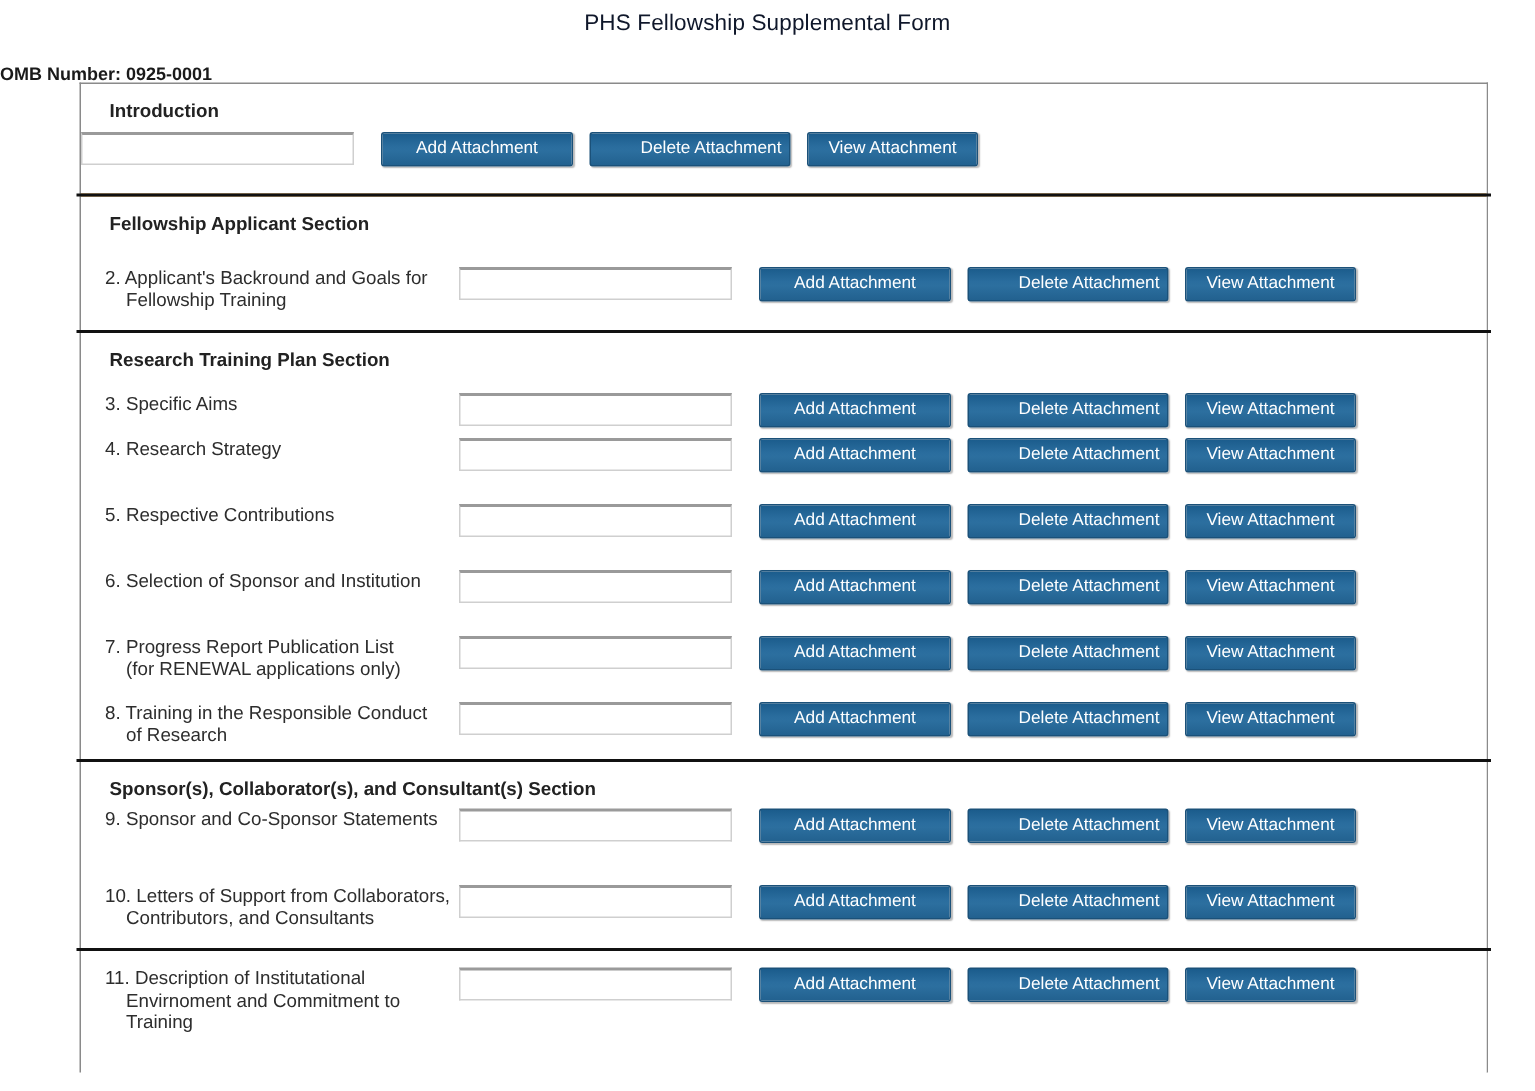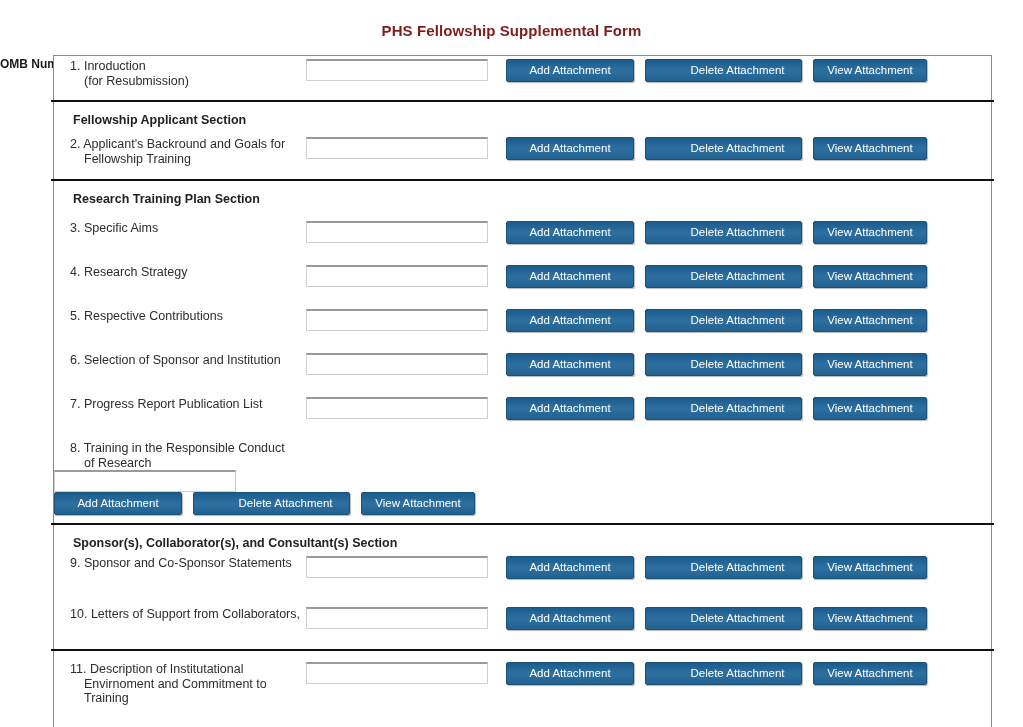--- a/index.html
+++ b/index.html
@@ -13,23 +13,23 @@
     font-family: "Liberation Sans", sans-serif;
     color: #2b2b2b;
     position: relative;
     overflow: hidden;
   }
 
   
   .page-title {
     text-align: center;
     font-size: 15px;
-    font-weight: bold;
-    color: #7f1d1d;
-    padding-top: 22px;
+    font-weight: normal;
+    color: #0f172a;
+    padding-top: 7px;
     letter-spacing: .1px;
   }
   .omb-line {
     font-size: 12px;
     font-weight: bold;
     color: #1a1a1a;
     padding-right: 31px;
     margin-top: 18px;
   }
 
@@ -132,46 +132,46 @@
     font-family: "Liberation Sans", sans-serif;
     background: linear-gradient(to bottom, #1b5c8c 0%, #2a6d9e 42%, #2c6f9f 55%, #22618f 100%);
     border: 1px solid #1b5179;
     border-radius: 2px;
     box-shadow: 1px 1px 1px rgba(0,0,0,.28);
     cursor: pointer;
     white-space: nowrap;
     padding: 0;
   }
   .btn-add    { width: 128px; }
-  .btn-delete { width: 157px; margin-left: 11px; padding-left: 28px; }
+  .btn-delete { width: 134px; margin-left: 11px; padding-left: 28px; }
   .btn-view   { width: 114px; margin-left: 11px; }
 </style>
 </head>
 <body>
 
 <div class="page-title">PHS Fellowship Supplemental Form</div>
 <div class="omb-line">OMB Number: 0925-0001</div>
 
 <div class="form-frame" id="form-frame">
     <div class="section" style="padding-bottom: 11px;">
+      <div class="section-title">Introduction</div>
       <div class="row" style="margin-top: 3px;">
-        <div class="row-label"><span class="num">1.</span> <span class="txt">Inroduction</span><span class="cont">(for Resubmission)</span></div>
         <div class="field-cell">
           <input type="text" class="attach-field" placeholder="" style="">
         </div>
         <div class="btn-cell">
           <button class="btn btn-add">Add Attachment</button>
           <button class="btn btn-delete">Delete Attachment</button>
           <button class="btn btn-view">View Attachment</button>
         </div>
       </div>
     </div>
     <div class="section" style="padding-bottom: 12px;">
       <div class="section-title">Fellowship Applicant Section</div>
-      <div class="row" style="margin-top: 6px; justify-content: flex-end;">
+      <div class="row" style="margin-top: 18px; justify-content: flex-end;">
         <div class="row-label"><span class="num">2.</span> <span class="txt">Applicant's Backround and Goals for</span><span class="cont">Fellowship Training</span></div>
         <div class="field-cell">
           <input type="text" class="attach-field" placeholder="" style="">
         </div>
         <div class="btn-cell">
           <button class="btn btn-add">Add Attachment</button>
           <button class="btn btn-delete">Delete Attachment</button>
           <button class="btn btn-view">View Attachment</button>
         </div>
       </div>
@@ -182,21 +182,21 @@
         <div class="row-label"><span class="num">3.</span> <span class="txt">Specific Aims</span></div>
         <div class="field-cell">
           <input type="text" class="attach-field" placeholder="" style="">
         </div>
         <div class="btn-cell">
           <button class="btn btn-add">Add Attachment</button>
           <button class="btn btn-delete">Delete Attachment</button>
           <button class="btn btn-view">View Attachment</button>
         </div>
       </div>
-      <div class="row" style="margin-top: 14px;">
+      <div class="row" style="">
         <div class="row-label"><span class="num">4.</span> <span class="txt">Research Strategy</span></div>
         <div class="field-cell">
           <input type="text" class="attach-field" placeholder="" style="">
         </div>
         <div class="btn-cell">
           <button class="btn btn-add">Add Attachment</button>
           <button class="btn btn-delete">Delete Attachment</button>
           <button class="btn btn-view">View Attachment</button>
         </div>
       </div>
@@ -216,31 +216,31 @@
         <div class="field-cell">
           <input type="text" class="attach-field" placeholder="" style="">
         </div>
         <div class="btn-cell">
           <button class="btn btn-add">Add Attachment</button>
           <button class="btn btn-delete">Delete Attachment</button>
           <button class="btn btn-view">View Attachment</button>
         </div>
       </div>
       <div class="row" style="margin-top: 14px; justify-content: space-between;">
-        <div class="row-label"><span class="num">7.</span> <span class="txt">Progress Report Publication List</span></div>
-        <div class="field-cell">
-          <input type="text" class="attach-field" placeholder="" style="">
-        </div>
-        <div class="btn-cell">
-          <button class="btn btn-add">Add Attachment</button>
-          <button class="btn btn-delete">Delete Attachment</button>
-          <button class="btn btn-view">View Attachment</button>
-        </div>
-      </div>
-      <div class="row" style="margin-top: 14px; flex-direction: column;">
+        <div class="row-label"><span class="num">7.</span> <span class="txt">Progress Report Publication List</span><span class="cont">(for RENEWAL applications only)</span></div>
+        <div class="field-cell">
+          <input type="text" class="attach-field" placeholder="" style="">
+        </div>
+        <div class="btn-cell">
+          <button class="btn btn-add">Add Attachment</button>
+          <button class="btn btn-delete">Delete Attachment</button>
+          <button class="btn btn-view">View Attachment</button>
+        </div>
+      </div>
+      <div class="row" style="margin-top: 14px;">
         <div class="row-label"><span class="num">8.</span> <span class="txt">Training in the Responsible Conduct</span><span class="cont">of Research</span></div>
         <div class="field-cell">
           <input type="text" class="attach-field" placeholder="" style="">
         </div>
         <div class="btn-cell">
           <button class="btn btn-add">Add Attachment</button>
           <button class="btn btn-delete">Delete Attachment</button>
           <button class="btn btn-view">View Attachment</button>
         </div>
       </div>
@@ -252,21 +252,21 @@
         <div class="field-cell">
           <input type="text" class="attach-field" placeholder="" style="">
         </div>
         <div class="btn-cell">
           <button class="btn btn-add">Add Attachment</button>
           <button class="btn btn-delete">Delete Attachment</button>
           <button class="btn btn-view">View Attachment</button>
         </div>
       </div>
       <div class="row" style="margin-top: 21px;">
-        <div class="row-label"><span class="num">10.</span> <span class="txt">Letters of Support from Collaborators,</span></div>
+        <div class="row-label"><span class="num">10.</span> <span class="txt">Letters of Support from Collaborators,</span><span class="cont">Contributors, and Consultants</span></div>
         <div class="field-cell">
           <input type="text" class="attach-field" placeholder="" style="">
         </div>
         <div class="btn-cell">
           <button class="btn btn-add">Add Attachment</button>
           <button class="btn btn-delete">Delete Attachment</button>
           <button class="btn btn-view">View Attachment</button>
         </div>
       </div>
     </div>

